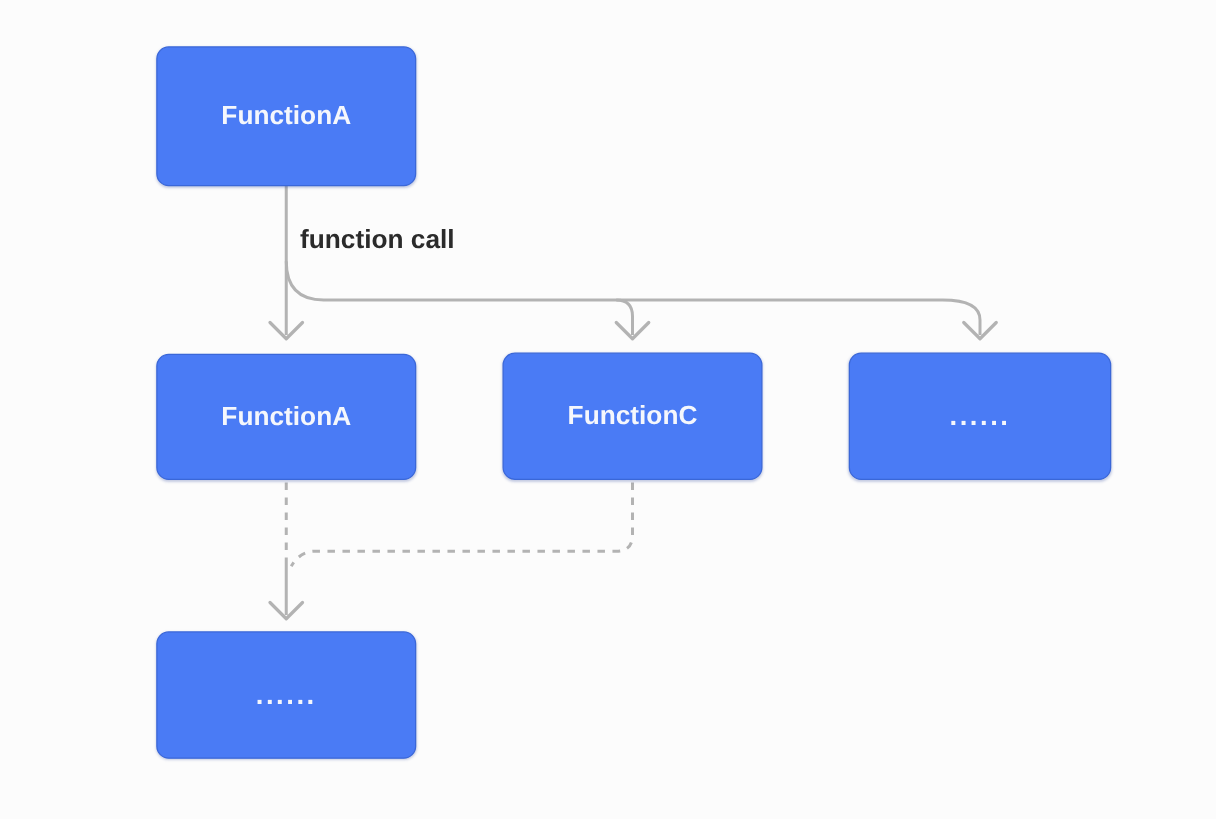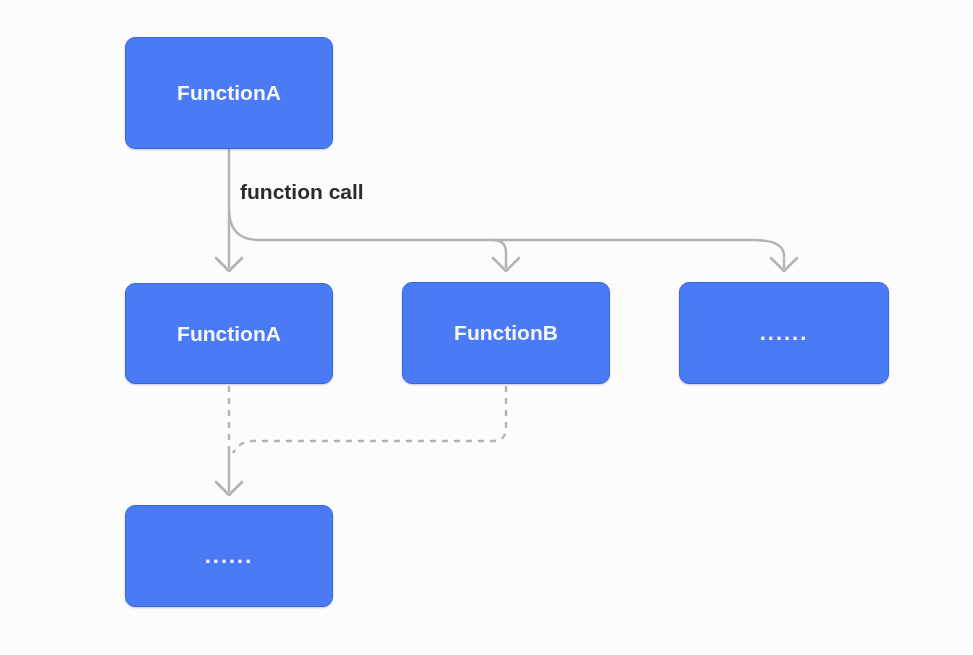--- a/index.html
+++ b/index.html
@@ -99,21 +99,21 @@
     <span class="node-label">FunctionA</span>
   </div>
 
   <div class="edge-label">function call</div>
 
   <div class="node node-b">
     <span class="node-label">FunctionA</span>
   </div>
 
   <div class="node node-c">
-    <span class="node-label">FunctionB</span>
+    <span class="node-label">FunctionC</span>
   </div>
 
   <div class="node node-d">
     <span class="node-label dots">......</span>
   </div>
 
   <div class="node node-e">
     <span class="node-label dots">......</span>
   </div>
 

